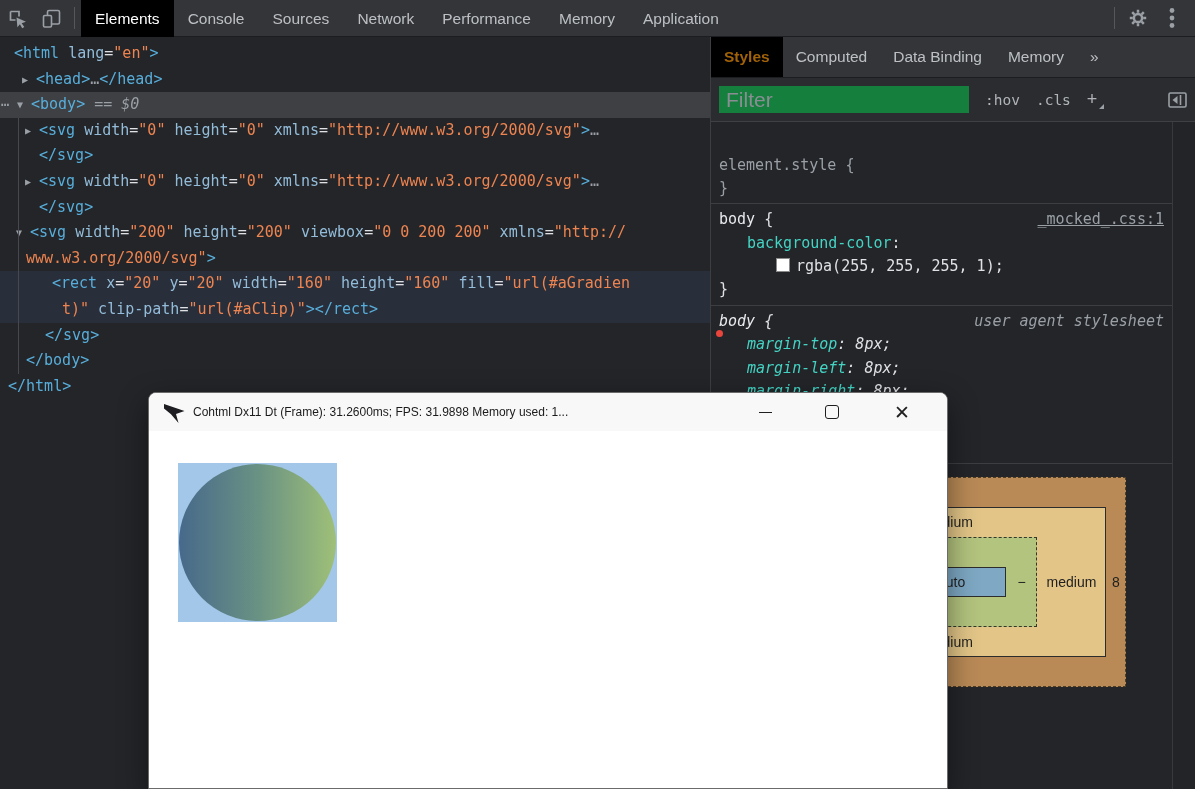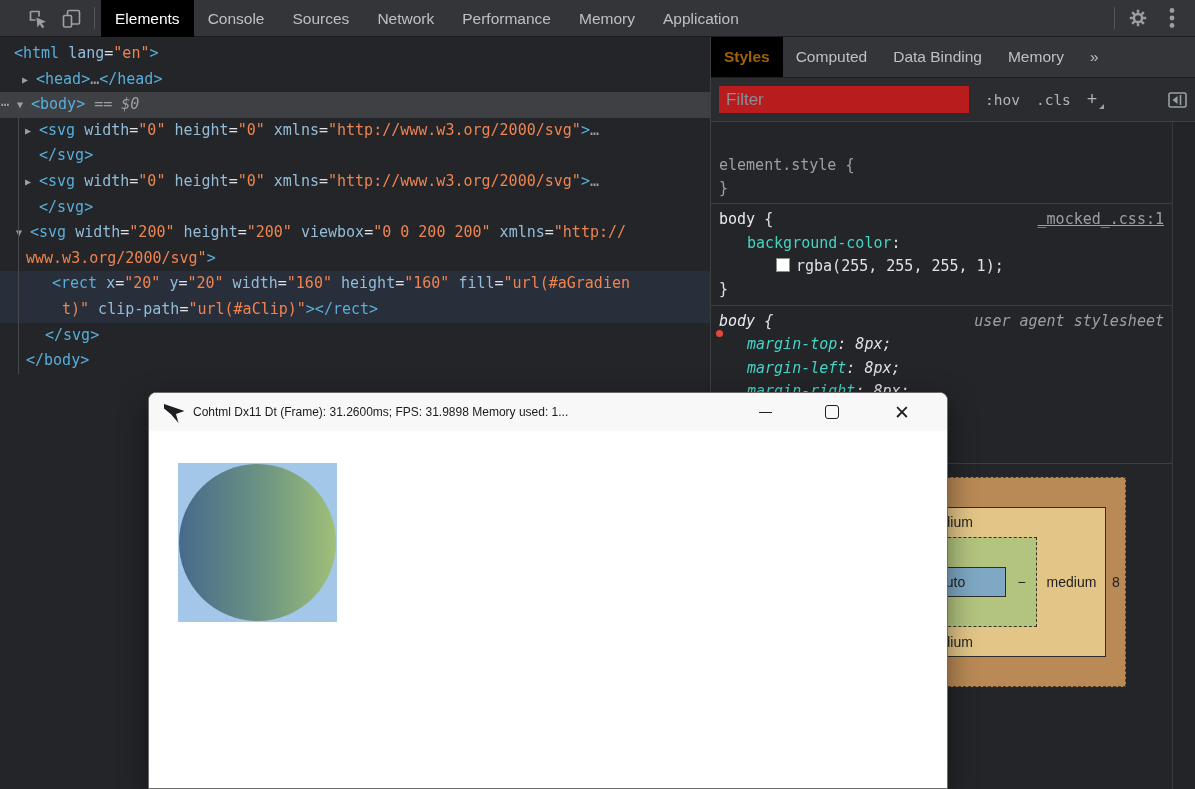--- a/index.html
+++ b/index.html
@@ -1,20 +1,20 @@
 <!DOCTYPE html>
 <html><head>
 <meta charset="utf-8">
 <style>
   html,body{margin:0;padding:0;background:#111;}
   .devtools{position:relative;width:1195px;height:789px;background:#232529;overflow:hidden;
     font-family:"Liberation Sans",sans-serif;-webkit-font-smoothing:antialiased;}
   
   .toolbar{position:absolute;left:0;top:0;width:100%;height:37px;background:#343539;
-    border-bottom:1px solid #1c1d20;display:flex;align-items:center;box-sizing:border-box;padding-left:20px;}
+    border-bottom:1px solid #1c1d20;display:flex;align-items:center;box-sizing:border-box;}
   .tool-icon{width:34px;height:37px;display:flex;align-items:center;justify-content:center;cursor:pointer;}
   .vsep{width:1px;height:22px;background:#55575b;margin:0 6px;}
   .tab{height:37px;line-height:37px;padding:0 14px;color:#bcc0c4;font-size:15.5px;cursor:pointer;}
   .tab.active{background:#000;color:#fff;}
   .toolbar-right{margin-left:auto;display:flex;align-items:center;padding-right:6px;}
   
   .left-panel{position:absolute;left:0;top:37px;width:710px;bottom:0;overflow:hidden;background:#232529;}
   .dom-tree{position:relative;padding-top:4px;font-family:"DejaVu Sans Mono",monospace;font-size:15px;
     line-height:25.6px;color:#dfe1e5;}
   .code-line{position:relative;height:25.6px;white-space:pre;}
@@ -28,22 +28,22 @@
   .tk-s{color:#e8eaed;} .tk-pr{color:#44d4c4;}
   .indent-guide{position:absolute;left:18px;top:81px;height:256px;width:1px;background:#46484d;}
   
   .right-panel{position:absolute;left:710px;top:37px;right:0;bottom:0;background:#232529;
     border-left:1px solid #3c3e42;box-sizing:border-box;}
   .sidebar-tabs{height:41px;background:#343539;border-bottom:1px solid #1c1d20;display:flex;align-items:stretch;box-sizing:border-box;}
   .stab{line-height:40px;padding:0 13px;color:#bcc0c4;font-size:15.5px;cursor:pointer;}
   .stab.active{background:#000;color:#a16207;font-weight:bold;}
   .filter-row{position:relative;height:44px;background:#2b2c30;border-bottom:1px solid #3f4044;
     display:flex;align-items:center;box-sizing:border-box;padding:0 8px;}
-  .filter-input{width:250px;height:27px;background:#b91c1c;border:none;outline:none;color:#c8ccd0;
-    font-size:17px;font-family:"Liberation Sans",sans-serif;padding:0 7px;box-sizing:border-box;}
+  .filter-input{width:250px;height:27px;background:#15803d;border:none;outline:none;color:#c8ccd0;
+    font-size:21px;font-family:"Liberation Sans",sans-serif;padding:0 7px;box-sizing:border-box;}
   .filter-input::placeholder{color:#8a8d93;}
   .toggle{font-family:"DejaVu Sans Mono",monospace;font-size:14.5px;color:#b0b4b9;margin-left:16px;cursor:pointer;}
   .plus{position:relative;font-size:18px;margin-left:16px;color:#b0b4b9;cursor:pointer;}
   .plus::after{content:'';position:absolute;right:-7px;bottom:1px;width:0;height:0;
     border-left:5px solid transparent;border-bottom:5px solid #9aa0a6;}
   .dock-btn{margin-left:auto;cursor:pointer;display:flex;align-items:center;}
   .style-rules{position:absolute;left:0;right:23px;top:85px;}
   .rule{position:relative;font-family:"DejaVu Sans Mono",monospace;font-size:15px;line-height:23.2px;
     padding:4px 8px;border-bottom:1px solid #3c3e42;color:#dfe1e5;}
   .rule:first-child{padding:3px 8px;margin-top:29px;}
@@ -138,20 +138,21 @@
         <div class="code-line"><span class="arrow" style="left: 25px;">▶</span><span class="toks" style="padding-left: 39px;"><span class="tk-t">&lt;svg</span><span class="tk-a"> width</span><span class="tk-p">=</span><span class="tk-v">"0"</span><span class="tk-a"> height</span><span class="tk-p">=</span><span class="tk-v">"0"</span><span class="tk-a"> xmlns</span><span class="tk-p">=</span><span class="tk-v">"http://www.w3.org/2000/svg"</span><span class="tk-t">&gt;</span><span class="tk-g">…</span></span></div>
         <div class="code-line"><span class="toks" style="padding-left: 39px;"><span class="tk-t">&lt;/svg&gt;</span></span></div>
         <div class="code-line"><span class="arrow" style="left: 25px;">▶</span><span class="toks" style="padding-left: 39px;"><span class="tk-t">&lt;svg</span><span class="tk-a"> width</span><span class="tk-p">=</span><span class="tk-v">"0"</span><span class="tk-a"> height</span><span class="tk-p">=</span><span class="tk-v">"0"</span><span class="tk-a"> xmlns</span><span class="tk-p">=</span><span class="tk-v">"http://www.w3.org/2000/svg"</span><span class="tk-t">&gt;</span><span class="tk-g">…</span></span></div>
         <div class="code-line"><span class="toks" style="padding-left: 39px;"><span class="tk-t">&lt;/svg&gt;</span></span></div>
         <div class="code-line"><span class="arrow" style="left: 16px;">▼</span><span class="toks" style="padding-left: 30px;"><span class="tk-t">&lt;svg</span><span class="tk-a"> width</span><span class="tk-p">=</span><span class="tk-v">"200"</span><span class="tk-a"> height</span><span class="tk-p">=</span><span class="tk-v">"200"</span><span class="tk-a"> viewbox</span><span class="tk-p">=</span><span class="tk-v">"0 0 200 200"</span><span class="tk-a"> xmlns</span><span class="tk-p">=</span><span class="tk-v">"http://</span></span></div>
         <div class="code-line"><span class="toks" style="padding-left: 26px;"><span class="tk-v">www.w3.org/2000/svg"</span><span class="tk-t">&gt;</span></span></div>
         <div class="code-line hl-hov"><span class="toks" style="padding-left: 52px;"><span class="tk-t">&lt;rect</span><span class="tk-a"> x</span><span class="tk-p">=</span><span class="tk-v">"20"</span><span class="tk-a"> y</span><span class="tk-p">=</span><span class="tk-v">"20"</span><span class="tk-a"> width</span><span class="tk-p">=</span><span class="tk-v">"160"</span><span class="tk-a"> height</span><span class="tk-p">=</span><span class="tk-v">"160"</span><span class="tk-a"> fill</span><span class="tk-p">=</span><span class="tk-v">"url(#aGradien</span></span></div>
         <div class="code-line hl-hov"><span class="toks" style="padding-left: 62px;"><span class="tk-v">t)"</span><span class="tk-a"> clip-path</span><span class="tk-p">=</span><span class="tk-v">"url(#aClip)"</span><span class="tk-t">&gt;&lt;/rect&gt;</span></span></div>
         <div class="code-line"><span class="toks" style="padding-left: 45px;"><span class="tk-t">&lt;/svg&gt;</span></span></div>
         <div class="code-line"><span class="toks" style="padding-left: 26px;"><span class="tk-t">&lt;/body&gt;</span></span></div>
+        <div class="code-line"><span class="toks" style="padding-left: 8px;"><span class="tk-t">&lt;/html&gt;</span></span></div>
       </div>
     <div class="indent-guide"></div>
   </div>
 
   <div class="right-panel">
     <div class="sidebar-tabs">
         <div class="stab active">Styles</div>
         <div class="stab">Computed</div>
         <div class="stab">Data Binding</div>
         <div class="stab">Memory</div>

